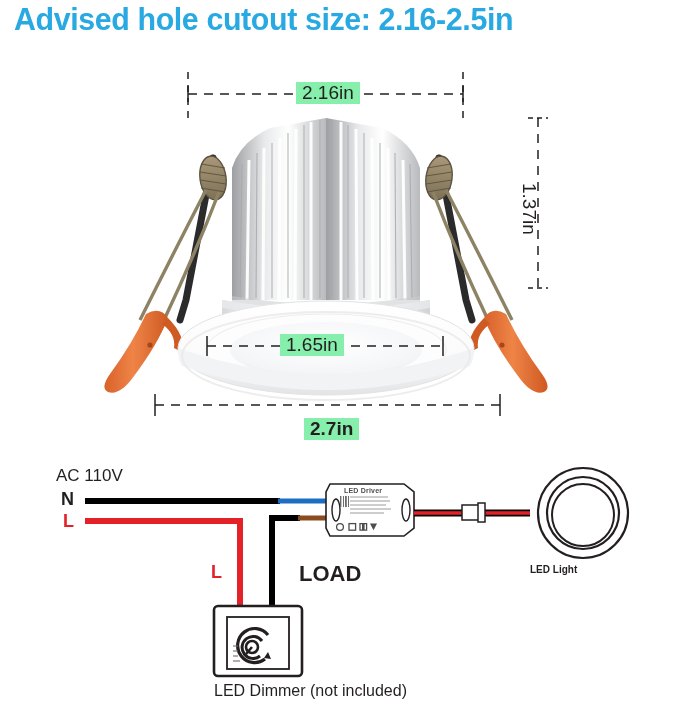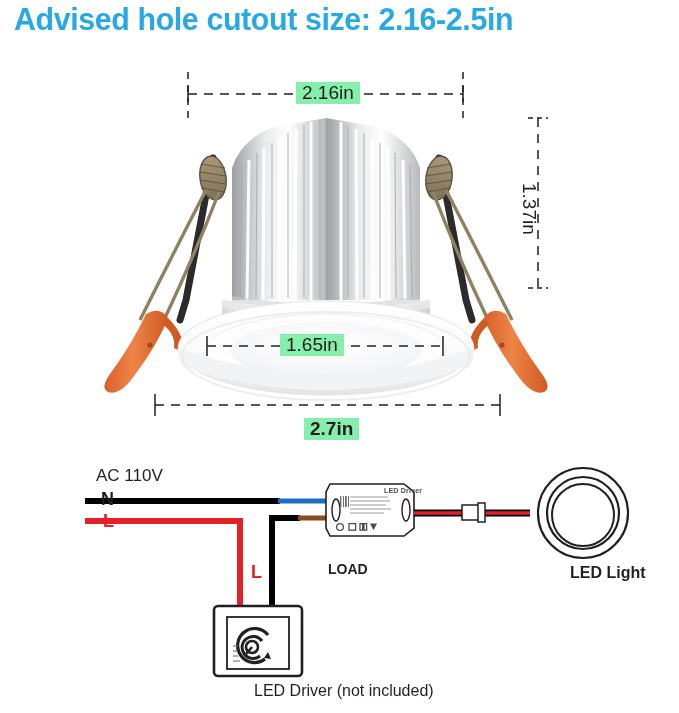--- a/index.html
+++ b/index.html
@@ -34,27 +34,27 @@
   #dim-216{ left:296px; top:82px; }
   #dim-165{ left:280px; top:334px; }
   #dim-27{  left:304px; top:418px;font-weight:bold; }
   #dim-137{
     left:540px; top:183px;
     transform:rotate(90deg); transform-origin:left top;
     background:transparent; padding:0;
   }
 
   
-  .wtxt{ position:absolute; white-space:nowrap; font-family:"Liberation Sans", sans-serif;margin-left:40px; }
+  .wtxt{ position:absolute; white-space:nowrap; font-family:"Liberation Sans", sans-serif; }
   #lbl-ac   { left:56px;  top:466px; font-size:17px; color:#231f20; }
   #lbl-n    { left:61px;  top:489px; font-size:18px; font-weight:bold; color:#231f20; }
   #lbl-l1   { left:63px;  top:511px; font-size:18px; font-weight:bold; color:#e52128; }
   #lbl-l2   { left:211px; top:562px; font-size:18px; font-weight:bold; color:#e52128; }
-  #lbl-load { left:288px; top:561px; font-size:14px; font-weight:bold; color:#231f20; }
-  #lbl-light{ left:530px; top:564px; font-size:16px; font-weight:bold; color:#231f20; }
+  #lbl-load { left:299px; top:561px; font-size:22px; font-weight:bold; color:#231f20; }
+  #lbl-light{ left:530px; top:564px; font-size:10px; font-weight:bold; color:#231f20; }
   #lbl-dim  { left:214px; top:682px; font-size:16px; color:#231f20; }
   #lbl-drv  { left:344px; top:487px; font-size:7px; font-weight:bold; color:#4d4d4d; letter-spacing:.2px;}
 </style>
 </head>
 <body>
 
 <div id="stage">
 
   <div id="title">Advised hole cutout size: 2.16-2.5in</div>
 
@@ -279,15 +279,15 @@
     </g>
   </svg>
 
   <div class="wtxt" id="lbl-ac">AC 110V</div>
   <div class="wtxt" id="lbl-n">N</div>
   <div class="wtxt" id="lbl-l1">L</div>
   <div class="wtxt" id="lbl-l2">L</div>
   <div class="wtxt" id="lbl-load">LOAD</div>
   <div class="wtxt" id="lbl-drv">LED Driver</div>
   <div class="wtxt" id="lbl-light">LED Light</div>
-  <div class="wtxt" id="lbl-dim">LED Driver (not included)</div>
+  <div class="wtxt" id="lbl-dim">LED Dimmer (not included)</div>
 
 </div>
 
 </body></html>

